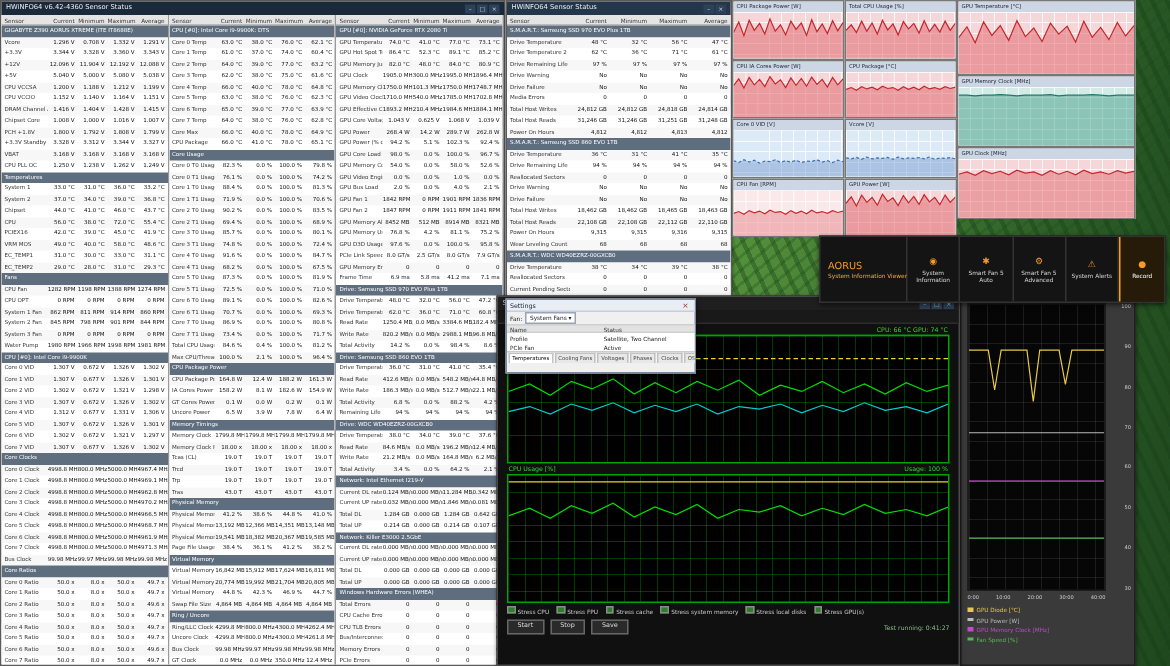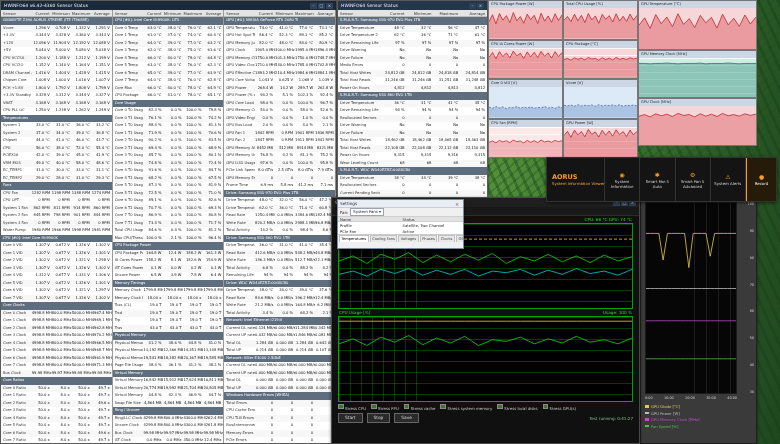--- a/index.html
+++ b/index.html
@@ -28,21 +28,21 @@
 .gcap{height:7px;background:#cdd6e4;color:#1d2430;font-size:3.6px;line-height:7px;padding:0 2px;white-space:nowrap;overflow:hidden}
 .gplot{position:relative;height:calc(100% - 7px);background-image:
  repeating-linear-gradient(to right, rgba(255,255,255,.8) 0 .5px, transparent .5px 8px),
  repeating-linear-gradient(to bottom, rgba(255,255,255,.8) 0 .5px, transparent .5px 7px)}
 .rcol{position:absolute;left:638px;top:0;width:119px}
 .rcol .gcell{width:100%}
 .aorus{left:546px;top:157px;width:231px;height:45px;background:#141414;border:1px solid #333;display:flex;align-items:stretch}
 .aorus-left{width:58px;display:flex;align-items:center;gap:2px;padding-left:3px;border-right:1px solid #333}
 .falcon{width:13px;height:11px;background:#f79b22;clip-path:polygon(0% 60%,30% 0%,100% 20%,55% 45%,85% 100%,35% 70%)}
 .aorus-texts{display:flex;flex-direction:column}
-.aorus-brand{font-size:6.5px;font-weight:bold;color:#f79b22;line-height:7px}
+.aorus-brand{font-size:6.5px;font-weight:normal;color:#f79b22;line-height:7px}
 .aorus-title{font-size:3.9px;color:#f7a83d;line-height:5px;white-space:nowrap}
 .aorus-btn{flex:1;display:flex;flex-direction:column;align-items:center;justify-content:center;gap:1px;border-right:1px solid #333;color:#d6d6d6;font-size:3.9px;text-align:center;padding:0 1px}
 .aicon{font-size:6px;color:#f79b22;line-height:7px}
 .aorus-record{width:30px;display:flex;flex-direction:column;align-items:center;justify-content:center;gap:1px;background:#261a08;border-left:1px solid #f79b22;color:#fff;font-size:3.9px}
 .sst{left:331px;top:197px;width:309px;height:247px;background:#101010;border:1px solid #4a4a4a}
 .sst .tbar{background:#1f1f1f;color:#c9c9c9}
 .sst-tabs{height:9px;background:#191919;display:flex;gap:7px;align-items:center;padding:0 5px;border-bottom:1px solid #2c2c2c}
 .stab{font-size:4.3px;color:#a8a8a8}
 .stab.active{color:#fff;border-bottom:1px solid #35d435}
 .sst-lab{display:flex;justify-content:space-between;align-items:center;height:7px;padding:0 7px;font-size:4.2px;color:#35d435}

